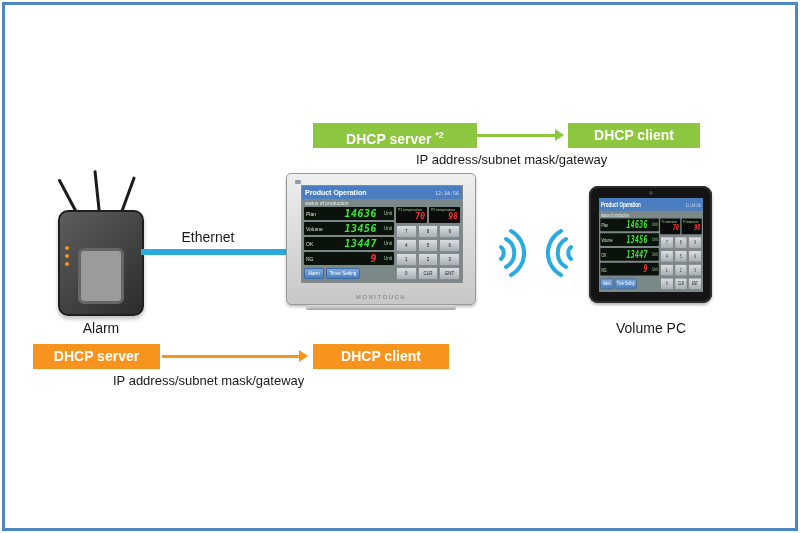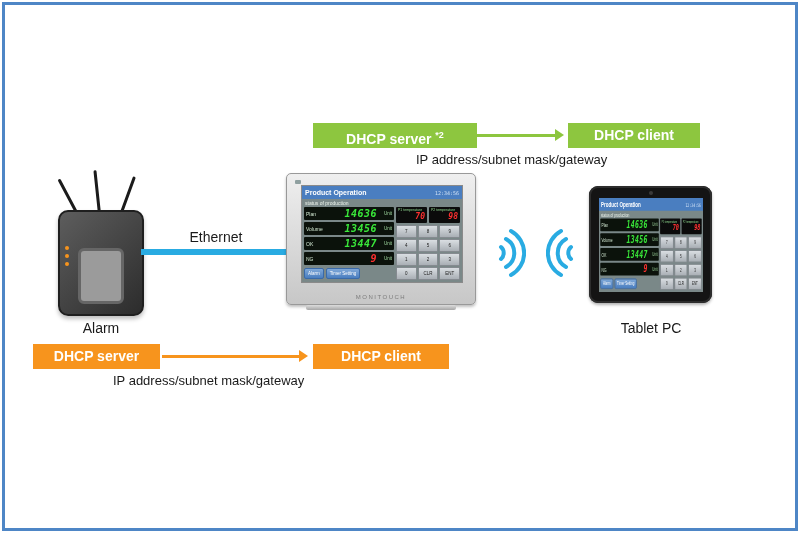--- a/index.html
+++ b/index.html
@@ -112,21 +112,21 @@
     <div class="antenna a3"></div>
     <div class="router-body">
       <div class="router-led rl1"></div>
       <div class="router-led rl2"></div>
       <div class="router-led rl3"></div>
       <div class="router-panel"></div>
     </div>
   </div>
   <div class="dlabel" style="left:101px; top:320px;">Alarm</div>
 
-  <div class="dlabel" style="left:216px; top:229px;">Ethernet</div>
+  <div class="dlabel" style="left:208px; top:229px;">Ethernet</div>
   <div class="eth-line"></div>
 
   <div class="hmi">
     <div class="hmi-led"></div>
     <div class="hmi-screen-wrap">
   <div class="screen">
     <div class="scr-header">
       <span class="scr-title">Product Operation</span>
       <span class="scr-clock">12:34:56</span>
     </div>
@@ -263,19 +263,19 @@
           <span class="key">0</span>
           <span class="key">CLR</span>
           <span class="key">ENT</span>
         </div>
       </div>
     </div>
   </div>
 </div>
     </div>
   </div>
-  <div class="dlabel" style="left:651px; top:320px;">Tablet PC</div>
+  <div class="dlabel" style="left:651px; top:320px;">Volume PC</div>
 
   <div class="flow-box o" style="left:33px; top:344px; width:127px;">DHCP server</div>
   <div class="arrow o" style="left:162px; top:355px; width:138px;"></div>
   <div class="flow-box o" style="left:313px; top:344px; width:136px;">DHCP client</div>
   <div class="caption" style="left:113px; top:373px;">IP address/subnet mask/gateway</div>
 </div>
 
 </body></html>

